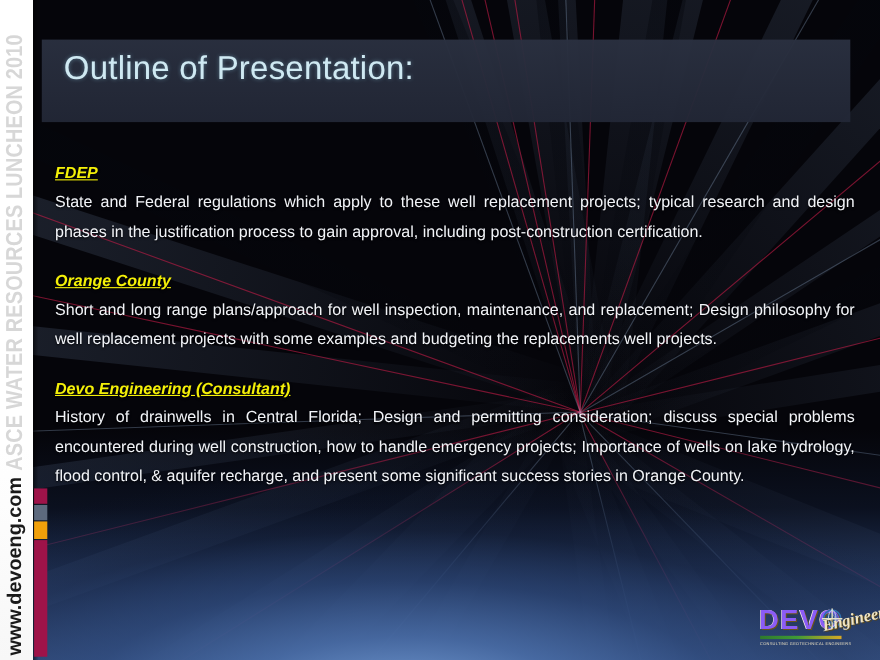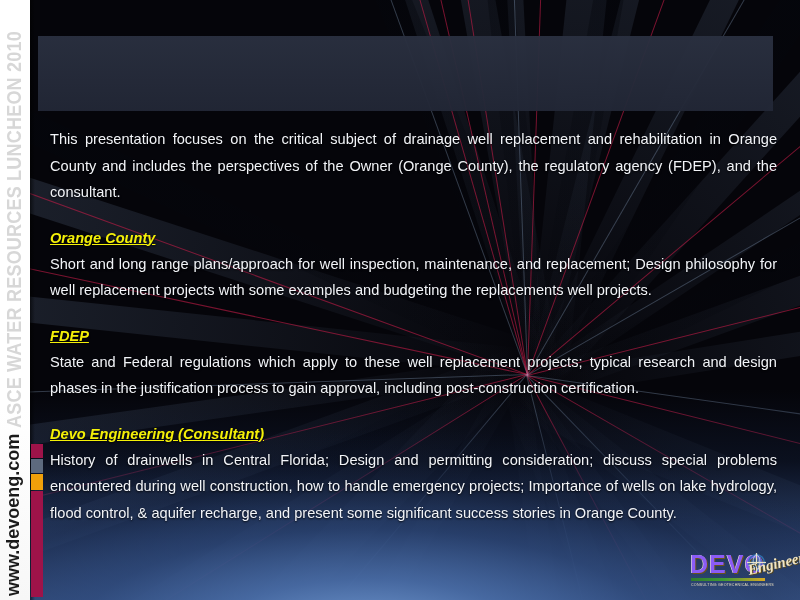--- a/index.html
+++ b/index.html
@@ -270,33 +270,33 @@
     <div class="line-pale" style="transform:rotate(8deg);"></div>
     <div class="line-pale" style="transform:rotate(46deg);"></div>
     <div class="line-pale" style="transform:rotate(76deg);"></div>
     <div class="line-pale" style="transform:rotate(130deg);"></div>
     <div class="line-pale" style="transform:rotate(178deg);"></div>
   </div>
 
   <div class="bg-bottom-glow"></div>
 
   <div class="title-bar"></div>
+  <div class="title-text">Outline of Presentation:</div>
 
   <div class="content">
 
-    <div class="para last-line-left">This presentation focuses on the critical subject of drainage well replacement and rehabilitation in Orange County and includes the perspectives of the Owner (Orange County), the regulatory agency (FDEP), and the consultant.</div>
+
+    <div class="section">
+      <div class="section-head">FDEP</div>
+      <div class="para last-line-left">State and Federal regulations which apply to these well replacement projects; typical research and design phases in the justification process to gain approval, including post-construction certification.</div>
+    </div>
 
     <div class="section">
       <div class="section-head">Orange County</div>
       <div class="para last-line-left">Short and long range plans/approach for well inspection, maintenance, and replacement; Design philosophy for well replacement projects with some examples and budgeting the replacements well projects.</div>
-    </div>
-
-    <div class="section">
-      <div class="section-head">FDEP</div>
-      <div class="para last-line-left">State and Federal regulations which apply to these well replacement projects; typical research and design phases in the justification process to gain approval, including post-construction certification.</div>
     </div>
 
     <div class="section">
       <div class="section-head">Devo Engineering  (Consultant)</div>
       <div class="para last-line-left">History of drainwells in Central Florida; Design and permitting consideration; discuss special problems encountered during well construction, how to handle emergency projects; Importance of wells on lake hydrology, flood control, &amp; aquifer recharge, and present some significant success stories in Orange County.</div>
     </div>
 
   </div>
 
   <div class="sidebar"></div>

